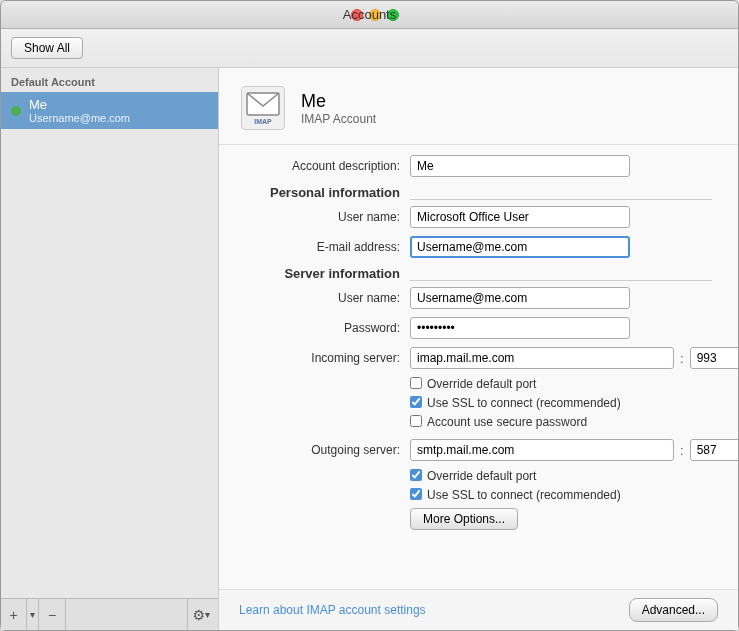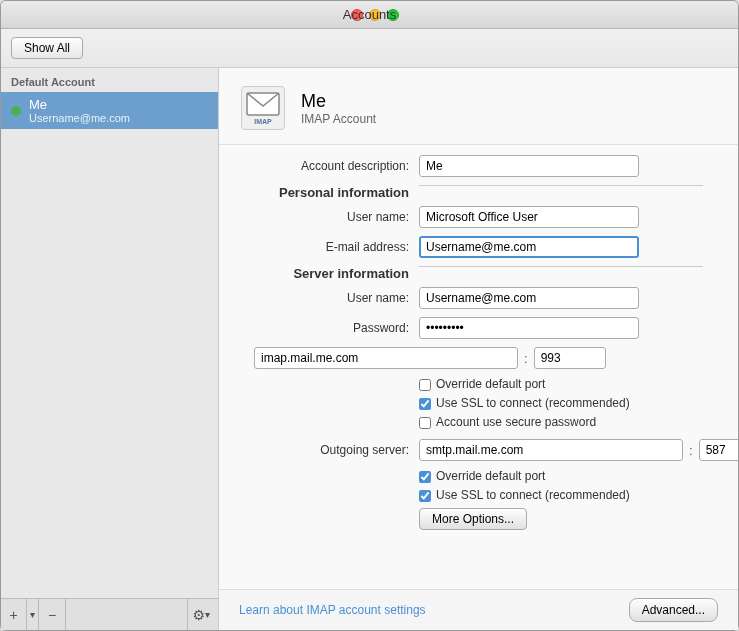--- a/index.html
+++ b/index.html
@@ -262,41 +262,41 @@
       color: #000;
     }
     .account-title-type {
       font-size: 12px;
       color: #666;
     }
 
     .form-area {
       flex: 1;
       overflow-y: auto;
-      padding: 10px 35px;
+      padding: 10px 26px;
     }
 
     .form-row {
       display: flex;
       align-items: center;
       margin-bottom: 8px;
     }
 
     .form-label {
       text-align: right;
       width: 165px;
       flex-shrink: 0;
       padding-right: 10px;
       color: #333;
       font-size: 12px;
     }
 
     .section-header-row {
       display: flex;
-      align-items: flex-start;
+      align-items: flex-end;
       margin: 6px 0 6px 0;
     }
 
     .section-label {
       text-align: right;
       width: 165px;
       flex-shrink: 0;
       padding-right: 10px;
       font-size: 13px;
       font-weight: 600;
@@ -338,21 +338,21 @@
 
     .checkbox-row {
       display: flex;
       align-items: center;
       margin-bottom: 5px;
       margin-left: 165px;
     }
 
     .checkbox-item {
       display: flex;
-      align-items: flex-end;
+      align-items: flex-start;
       gap: 5px;
       font-size: 12px;
       color: #333;
     }
 
     input[type="checkbox"] {
       width: 12px;
       height: 12px;
       accent-color: #4a90d9;
     }
@@ -497,20 +497,21 @@
           <span class="form-label">User name:</span>
           <input class="text-input text-input-wide" type="text" value="Username@me.com" style="">
         </div>
 
         <div class="form-row">
           <span class="form-label">Password:</span>
           <input class="text-input text-input-wide" type="password" value="password1" style="">
         </div>
 
         <div class="form-row">
+          <span class="form-label">Incoming server:</span>
           <div class="server-port-row">
             <input class="text-input text-input-server" type="text" value="imap.mail.me.com" style="">
             <span class="colon">:</span>
             <input class="text-input text-input-port" type="text" value="993" style="">
           </div>
         </div>
 
         <div class="checkbox-row">
           <label class="checkbox-item">
             <input type="checkbox" style="">

